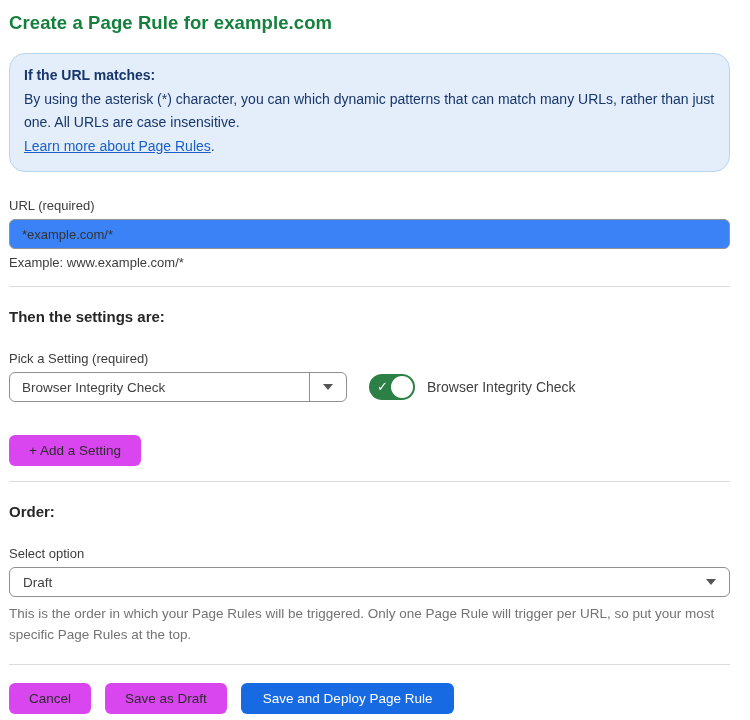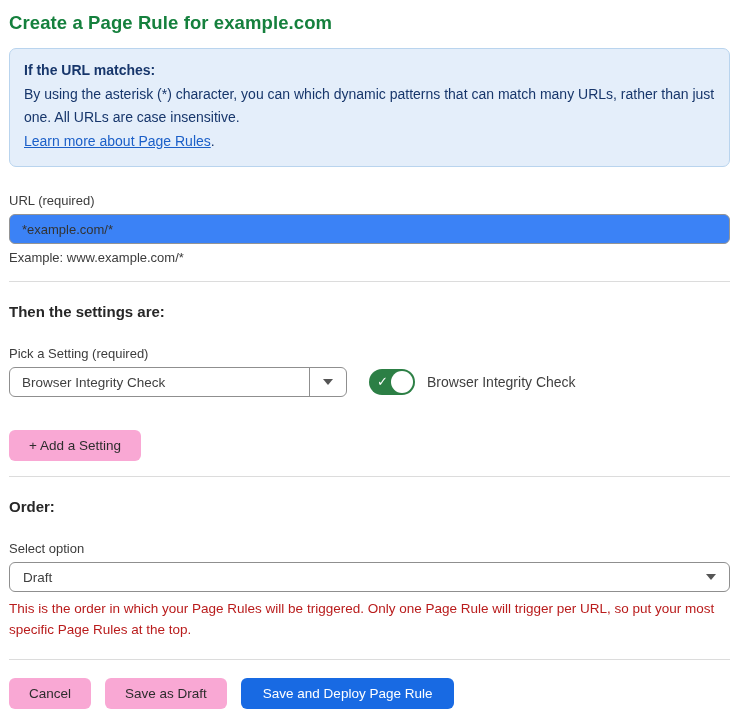--- a/index.html
+++ b/index.html
@@ -17,24 +17,24 @@
     background: #ffffff;
   }
   .page-title {
     font-size: 18.5px;
     font-weight: bold;
     color: #15803d;
     margin: 0 0 0 0;
     letter-spacing: .1px;
   }
   .info-box {
-    margin-top: 14px;
+    margin-top: 19px;
     background: #e4eefa;
     border: 1px solid #b9d4ee;
-    border-radius: 7px;
+    border-radius: 16px;
     padding: 10px 14px 13px 14px;
     color: #17366b;
     font-size: 14px;
     line-height: 23.5px;
   }
   .info-heading { font-weight: bold; }
   .info-body { }
   .info-link-line { }
   .info-link {
     color: #1b5fc8;
@@ -152,21 +152,21 @@
     box-sizing: border-box;
     height: 31px;
     border: none;
     border-radius: 6px;
     font-size: 13.5px;
     font-family: "Liberation Sans", "DejaVu Sans", sans-serif;
     cursor: pointer;
     padding: 0 20px;
   }
   .btn-gray {
-    background: #f9a8d4;
+    background: #d946ef;
     color: #2d2d2d;
   }
   .btn-blue {
     background: #186ae3;
     color: #ffffff;
     padding: 0 22px;
   }
   .add-setting-btn {
     margin-top: 33px;
     display: inline-block;
@@ -186,21 +186,21 @@
     cursor: pointer;
   }
   .select-value {
     font-size: 13.5px;
     color: #3f3f3f;
   }
   .order-helper {
     margin-top: 6px;
     font-size: 13.5px;
     line-height: 21px;
-    color: #b91c1c;
+    color: #737373;
     max-width: 722px;
   }
   .footer-row {
     margin-top: 18px;
     display: flex;
     gap: 14px;
     align-items: center;
   }
   .mt-div2 { margin-top: 15px; }
   .mt-div3 { margin-top: 19px; }

